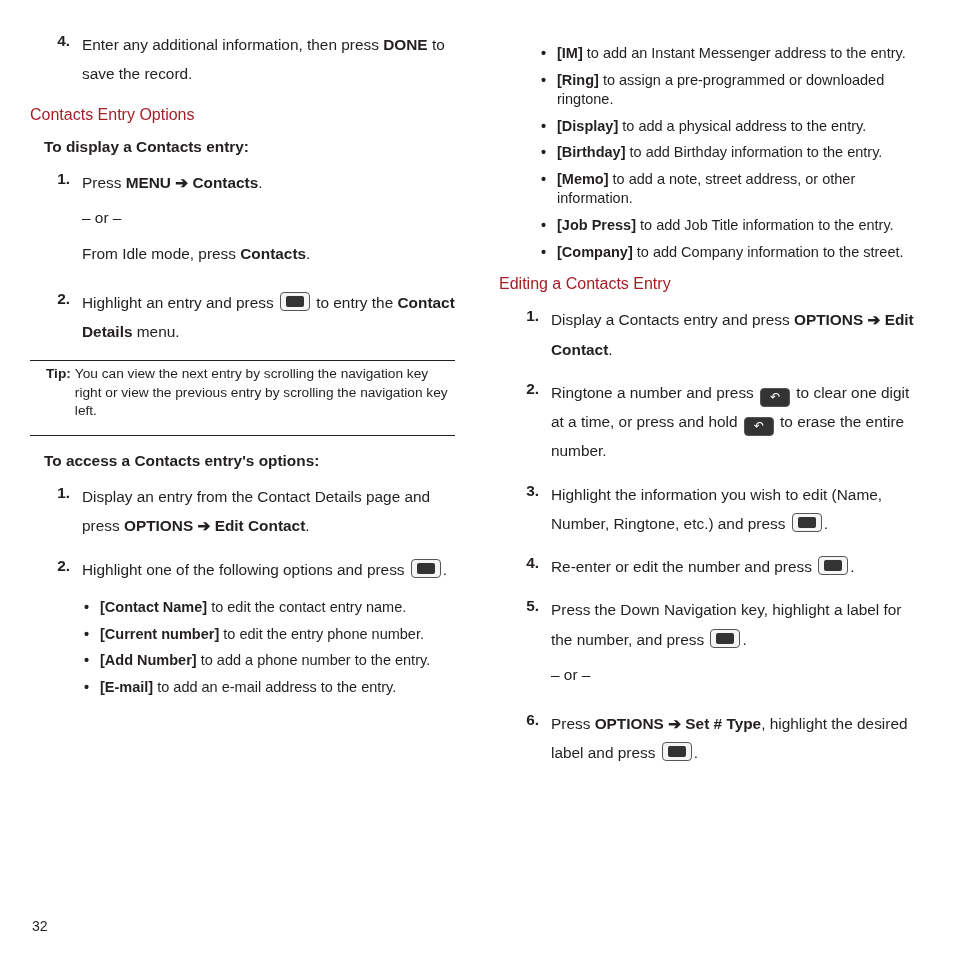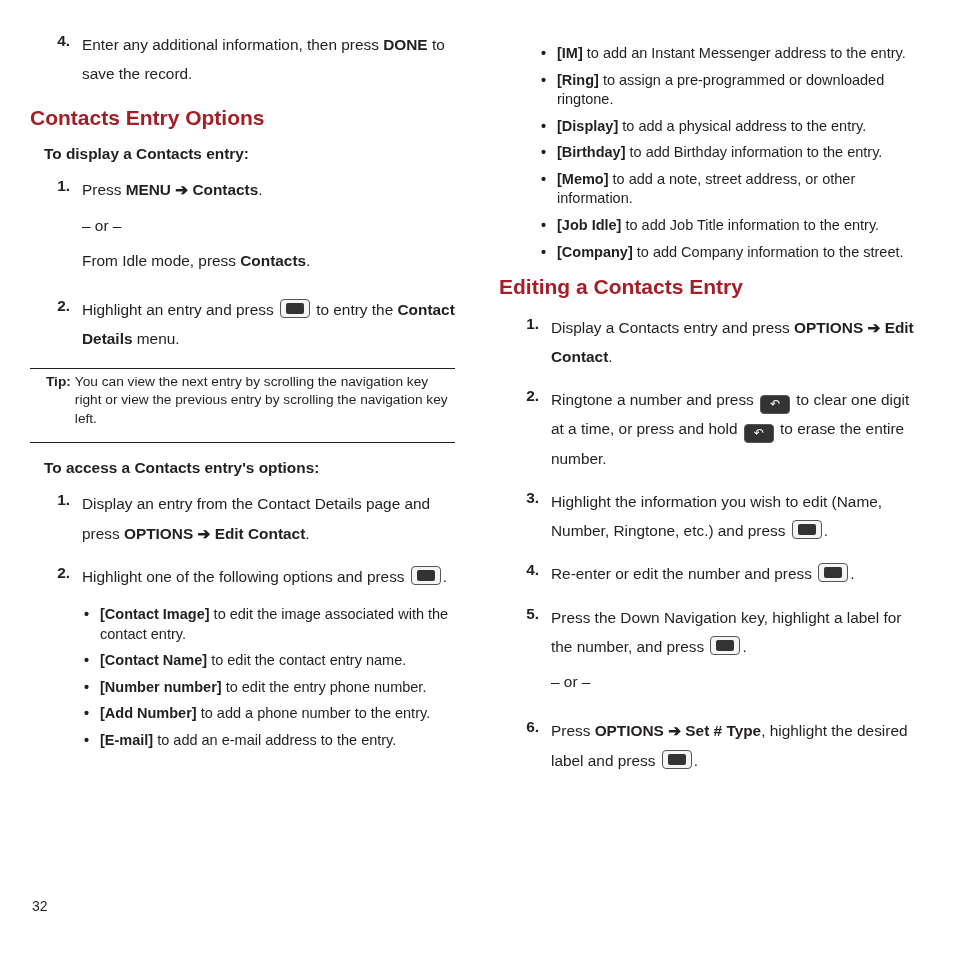--- a/index.html
+++ b/index.html
@@ -36,22 +36,22 @@
     font-weight: 700;
   }
   .ol-body {
     flex: 1;
     line-height: 1.9;
   }
   .ol-body p { margin: 0 0 6px 0; }
   .ol-body .tight { line-height: 1.45; }
   .sect-title {
     color: #a51d25;
-    font-weight: 700;
-    font-size: 21px;
+    font-weight: 400;
+    font-size: 16px;
     margin: 10px 0 10px 0;
     font-family: Arial, sans-serif;
   }
   .subhead {
     font-weight: 700;
     margin: 6px 0 10px 14px;
   }
   .arrow { font-weight: 700; }
   .key {
     display: inline-block;
@@ -106,21 +106,21 @@
   .bullets li::before {
     content: "•";
     position: absolute;
     left: 2px;
     top: 0;
     font-weight: 700;
   }
   .pagenum {
     position: absolute;
     left: 32px;
-    bottom: 40px;
+    bottom: 20px;
     font-size: 14px;
   }
   b { font-weight: 700; }
 </style>
 </head>
 <body>
 
 <div class="page">
 
   <div class="col">
@@ -165,40 +165,39 @@
       <div class="ol-body">
         <span>Display an entry from the Contact Details page and press </span><b>OPTIONS</b><span class="arrow"> ➔ </span><b>Edit Contact</b><span>.</span>
       </div>
     </div>
 
     <div class="ol-item">
       <div class="ol-num">2.</div>
       <div class="ol-body">
         <p style="margin-bottom:2px"><span>Highlight one of the following options and press </span><span class="key"></span><span>.</span></p>
         <ul class="bullets tight">
-          <li><b>[Contact Image]</b><span> to edit the image associated with the contact entry.</span></li>
           <li><b>[Contact Name]</b><span> to edit the contact entry name.</span></li>
-          <li><b>[Number number]</b><span> to edit the entry phone number.</span></li>
+          <li><b>[Current number]</b><span> to edit the entry phone number.</span></li>
           <li><b>[Add Number]</b><span> to add a phone number to the entry.</span></li>
           <li><b>[E-mail]</b><span> to add an e-mail address to the entry.</span></li>
         </ul>
       </div>
     </div>
 
   </div>
 
   <div class="col">
 
     <ul class="bullets" style="margin-left:40px">
       <li><b>[IM]</b><span> to add an Instant Messenger address to the entry.</span></li>
       <li><b>[Ring]</b><span> to assign a pre-programmed or downloaded ringtone.</span></li>
       <li><b>[Display]</b><span> to add a physical address to the entry.</span></li>
       <li><b>[Birthday]</b><span> to add Birthday information to the entry.</span></li>
       <li><b>[Memo]</b><span> to add a note, street address, or other information.</span></li>
-      <li><b>[Job Idle]</b><span> to add Job Title information to the entry.</span></li>
+      <li><b>[Job Press]</b><span> to add Job Title information to the entry.</span></li>
       <li><b>[Company]</b><span> to add Company information to the street.</span></li>
     </ul>
 
     <div class="sect-title">Editing a Contacts Entry</div>
 
     <div class="ol-item">
       <div class="ol-num">1.</div>
       <div class="ol-body">
         <span>Display a Contacts entry and press </span><b>OPTIONS</b><span class="arrow"> ➔ </span><b>Edit Contact</b><span>.</span>
       </div>

